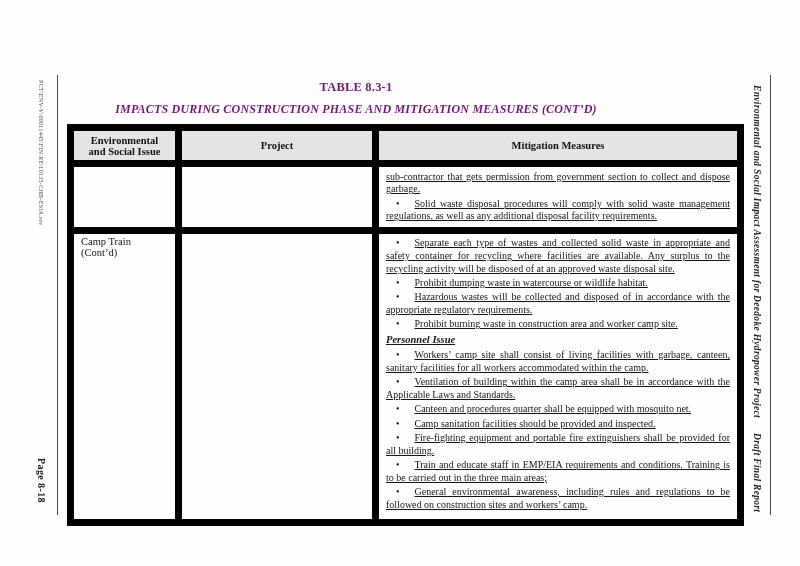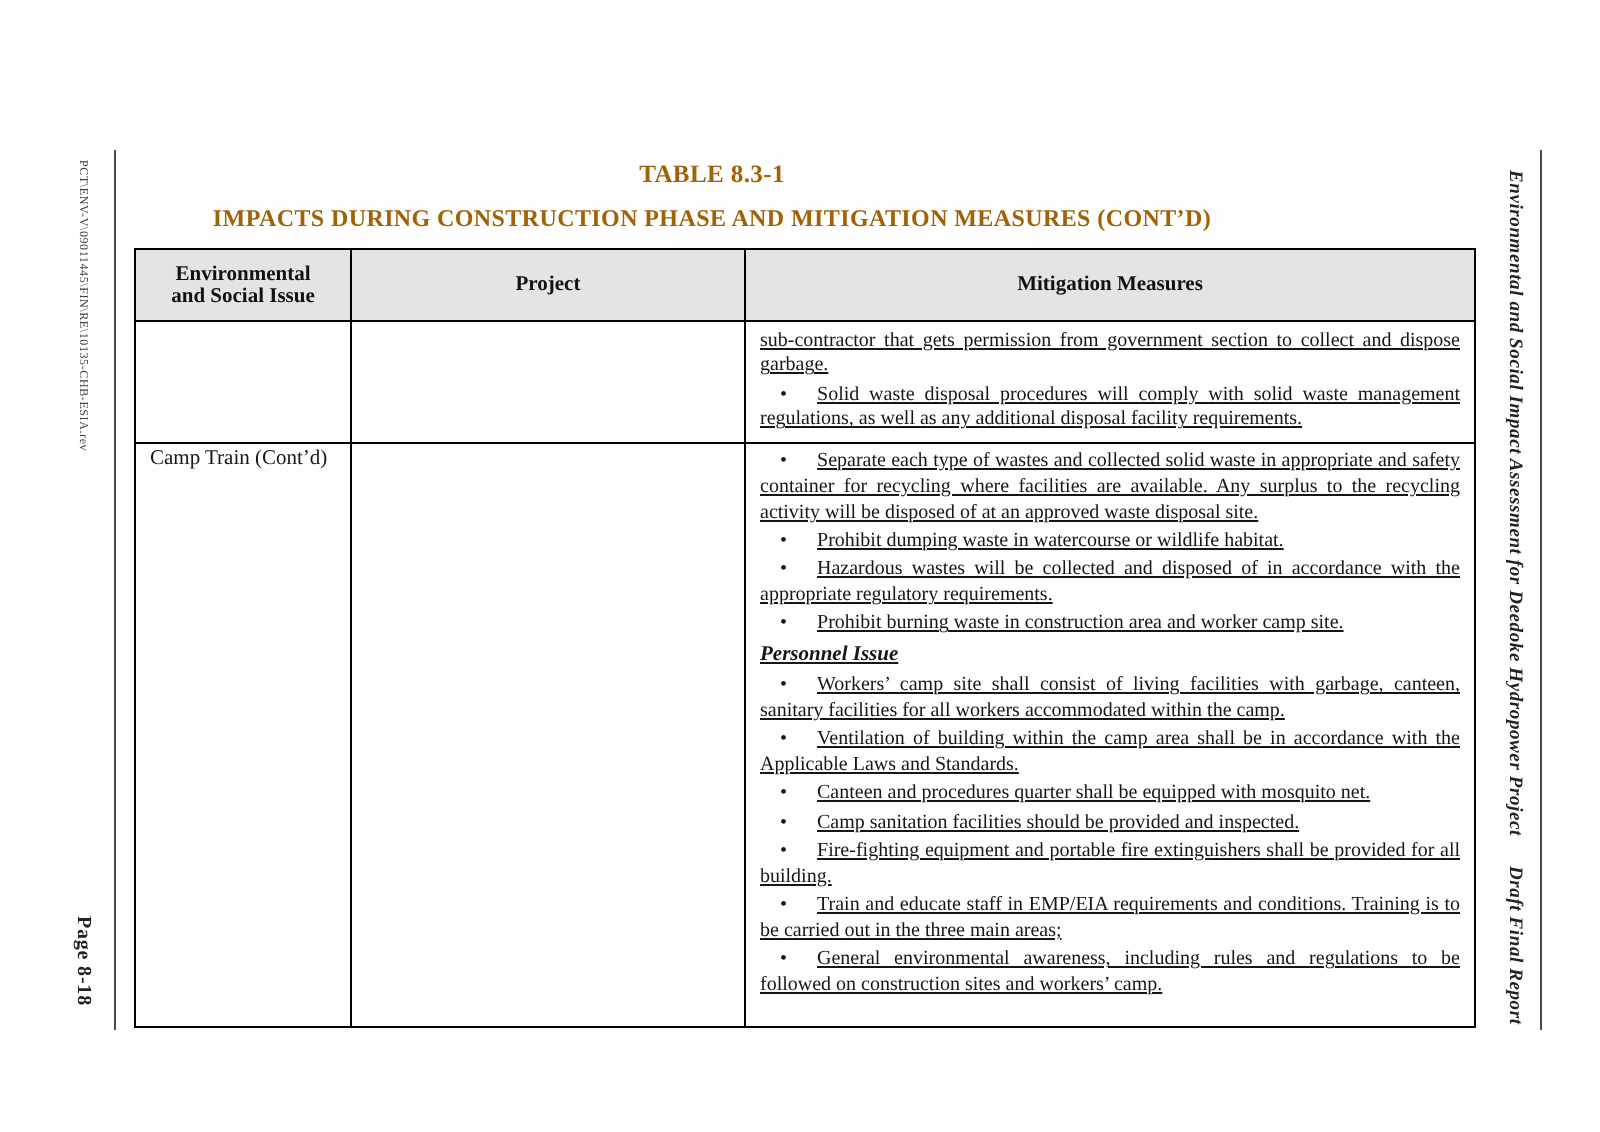--- a/index.html
+++ b/index.html
@@ -21,33 +21,33 @@
     color:#222;
   }
   .vrule{position:absolute;width:1px;background:#4a4a4a;}
   .file-ref{font-size:6px;letter-spacing:.3px;color:#444;}
   .page-num{font-size:10px;font-weight:bold;letter-spacing:.4px;}
   .doc-title,.report-label{font-size:9.5px;font-weight:bold;font-style:italic;letter-spacing:.3px;}
 
   
   .t-title,.t-sub{
     position:absolute;left:0;width:712px;text-align:center;
-    font-weight:bold;color:#a16207;
+    font-weight:bold;color:#701a75;
   }
   .t-title{top:80px;font-size:12.5px;letter-spacing:.2px;}
-  .t-sub{top:102px;font-size:12px;letter-spacing:.2px;}
+  .t-sub{top:102px;font-size:12px;letter-spacing:.2px;font-style:italic;}
 
   
   table.main{
     position:absolute;left:67px;top:124px;width:670px;
     border-collapse:collapse;table-layout:fixed;
     font-size:10px;
   }
   table.main td,table.main th{
-    border:1px solid #000000;
+    border:7px solid #000000;
     vertical-align:top;
     padding:2px 7px;
     box-sizing:border-box;
   }
   table.main th{
     background:#e4e4e4;
     font-size:10.5px;font-weight:bold;color:#111;
     text-align:center;vertical-align:middle;
     height:36px;padding:2px 10px;
   }

